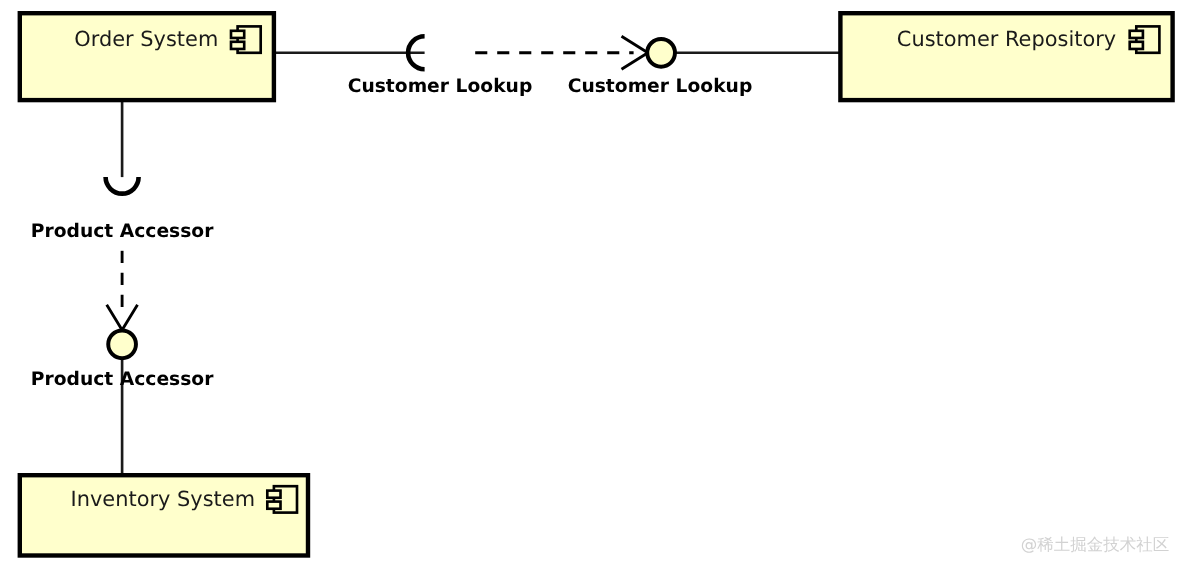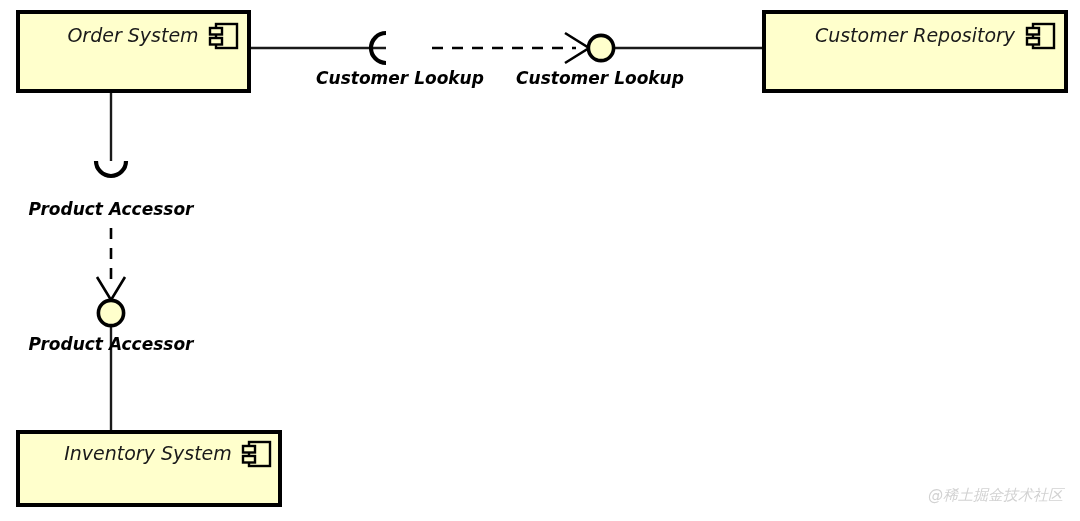--- a/index.html
+++ b/index.html
@@ -9,21 +9,20 @@
   }
   body {
     font-family: "DejaVu Sans", "Liberation Sans", sans-serif;
   }
   #diagram-canvas {
     position: relative;
     width: 1080px;
     height: 521px;
     background: #ffffff;
     overflow: hidden;
-    font-style: italic;
   }
   #diagram-svg {
     position: absolute;
     left: 0;
     top: 0;
     width: 1080px;
     height: 521px;
   }
   .comp-title {
     font-size: 19px;

